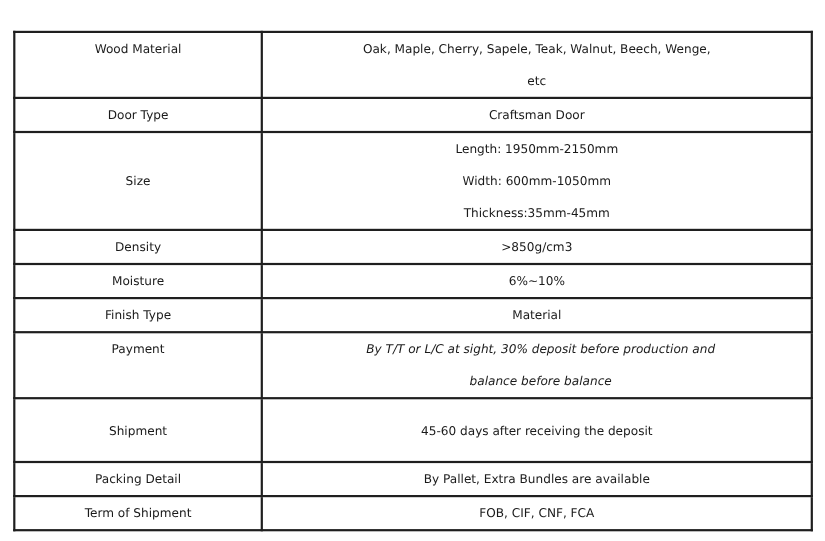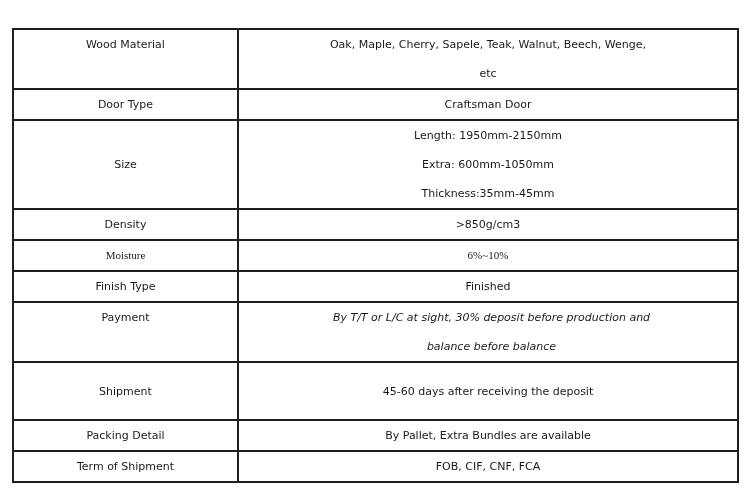--- a/index.html
+++ b/index.html
@@ -31,21 +31,21 @@
     vertical-align: middle;
     overflow: hidden;
   }
   .spec-table col.c-label { width: 225px; }
   .spec-table col.c-value { width: 500px; }
 
   .spec-table tr:nth-child(1)  { height: 58px; }
   .spec-table tr:nth-child(2)  { height: 28px; padding-left: 24px; }
   .spec-table tr:nth-child(3)  { height: 88px; }
   .spec-table tr:nth-child(4)  { height: 30px; }
-  .spec-table tr:nth-child(5)  { height: 28px; font-family: Liberation Serif, serif; }
+  .spec-table tr:nth-child(5)  { height: 28px; }
   .spec-table tr:nth-child(6)  { height: 29px; }
   .spec-table tr:nth-child(7)  { height: 29px; }
   .spec-table tr:nth-child(8)  { height: 58px; }
   .spec-table tr:nth-child(9)  { height: 29px; margin-left: 12px; }
   .spec-table tr:nth-child(10) { height: 29px; }
   .spec-table tr:nth-child(11) { height: 16px; }
 
   .va-top { vertical-align: top !important; }
   .align-left {
     text-align: center;
@@ -81,21 +81,21 @@
       <td>
         <div class="line">Craftsman Door</div>
       </td>
     </tr>
     <tr>
       <td>
         <div class="line">Size</div>
       </td>
       <td>
         <div class="line">Length: 1950mm-2150mm</div>
-        <div class="line">Extra: 600mm-1050mm</div>
+        <div class="line">Width: 600mm-1050mm</div>
         <div class="line">Thickness:35mm-45mm</div>
       </td>
     </tr>
     <tr>
       <td>
         <div class="line">Density</div>
       </td>
       <td>
         <div class="line">&gt;850g/cm3</div>
       </td>
@@ -106,21 +106,21 @@
       </td>
       <td>
         <div class="line">6%~10%</div>
       </td>
     </tr>
     <tr>
       <td>
         <div class="line">Finish Type</div>
       </td>
       <td>
-        <div class="line">Finished</div>
+        <div class="line">Material</div>
       </td>
     </tr>
     <tr>
       <td class="va-top">
         <div class="line">Payment</div>
       </td>
       <td class="va-top align-left">
         <div class="line">By T/T or L/C at sight, 30% deposit before production and</div>
         <div class="line">balance before balance</div>
       </td>

